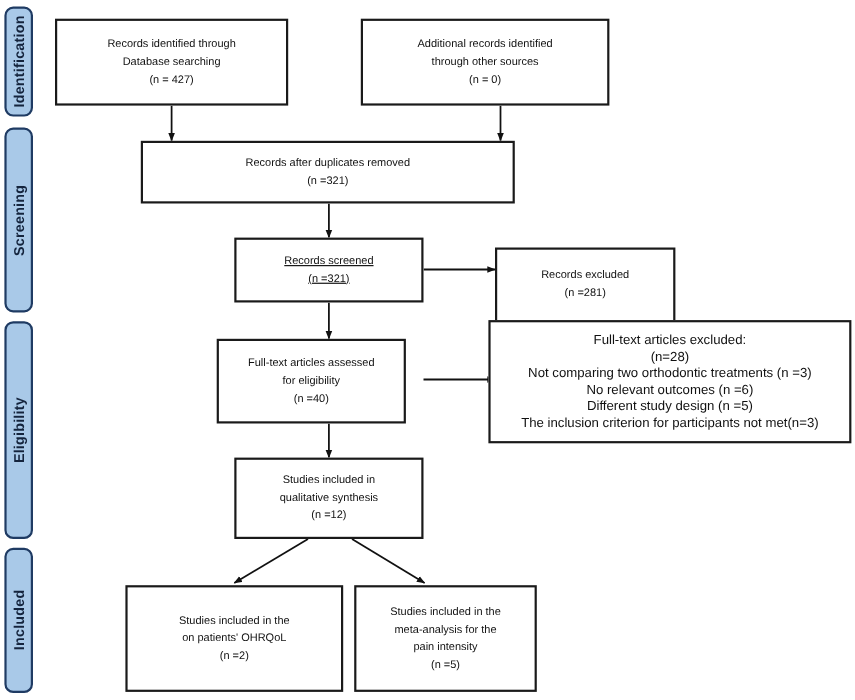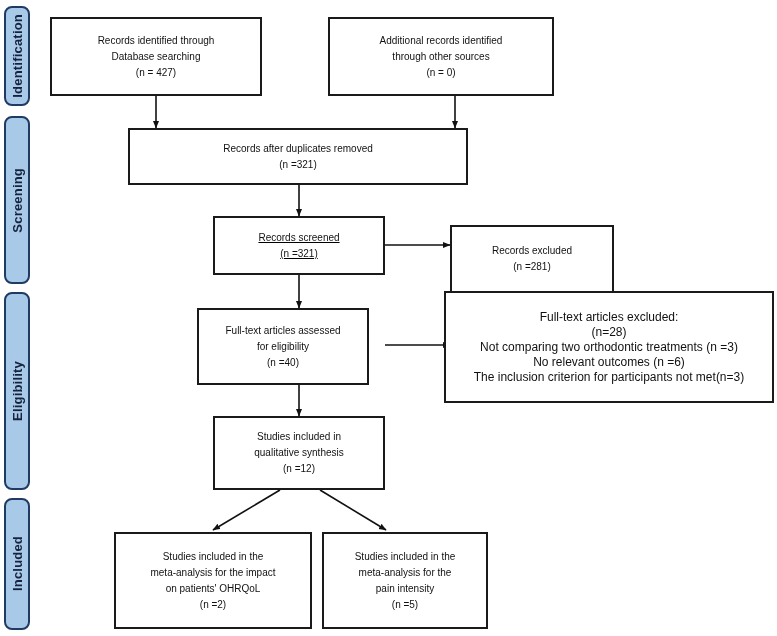--- a/index.html
+++ b/index.html
@@ -150,32 +150,32 @@
     <div class="line">Full-text articles assessed</div>
     <div class="line">for eligibility</div>
     <div class="line">(n =40)</div>
   </div>
 
   <div class="node small" style="left:444px; top:291px; width:330px; height:112px;text-align:center;">
     <div class="line">Full-text articles excluded:</div>
     <div class="line">(n=28)</div>
     <div class="line">Not comparing two orthodontic treatments (n =3)</div>
     <div class="line">No relevant outcomes (n =6)</div>
+    <div class="line">Different study design (n =5)</div>
     <div class="line">The inclusion criterion for participants not met(n=3)</div>
   </div>
 
   <div class="node" style="left:213px; top:416px; width:172px; height:74px;">
     <div class="line">Studies included in</div>
     <div class="line">qualitative synthesis</div>
     <div class="line">(n =12)</div>
   </div>
 
   <div class="node" style="left:114px; top:532px; width:198px; height:97px;">
     <div class="line">Studies included in the</div>
-    <div class="line">meta-analysis for the impact</div>
     <div class="line">on patients' OHRQoL</div>
     <div class="line">(n =2)</div>
   </div>
 
   <div class="node" style="left:322px; top:532px; width:166px; height:97px;">
     <div class="line">Studies included in the</div>
     <div class="line">meta-analysis for the</div>
     <div class="line">pain intensity</div>
     <div class="line">(n =5)</div>
   </div>

